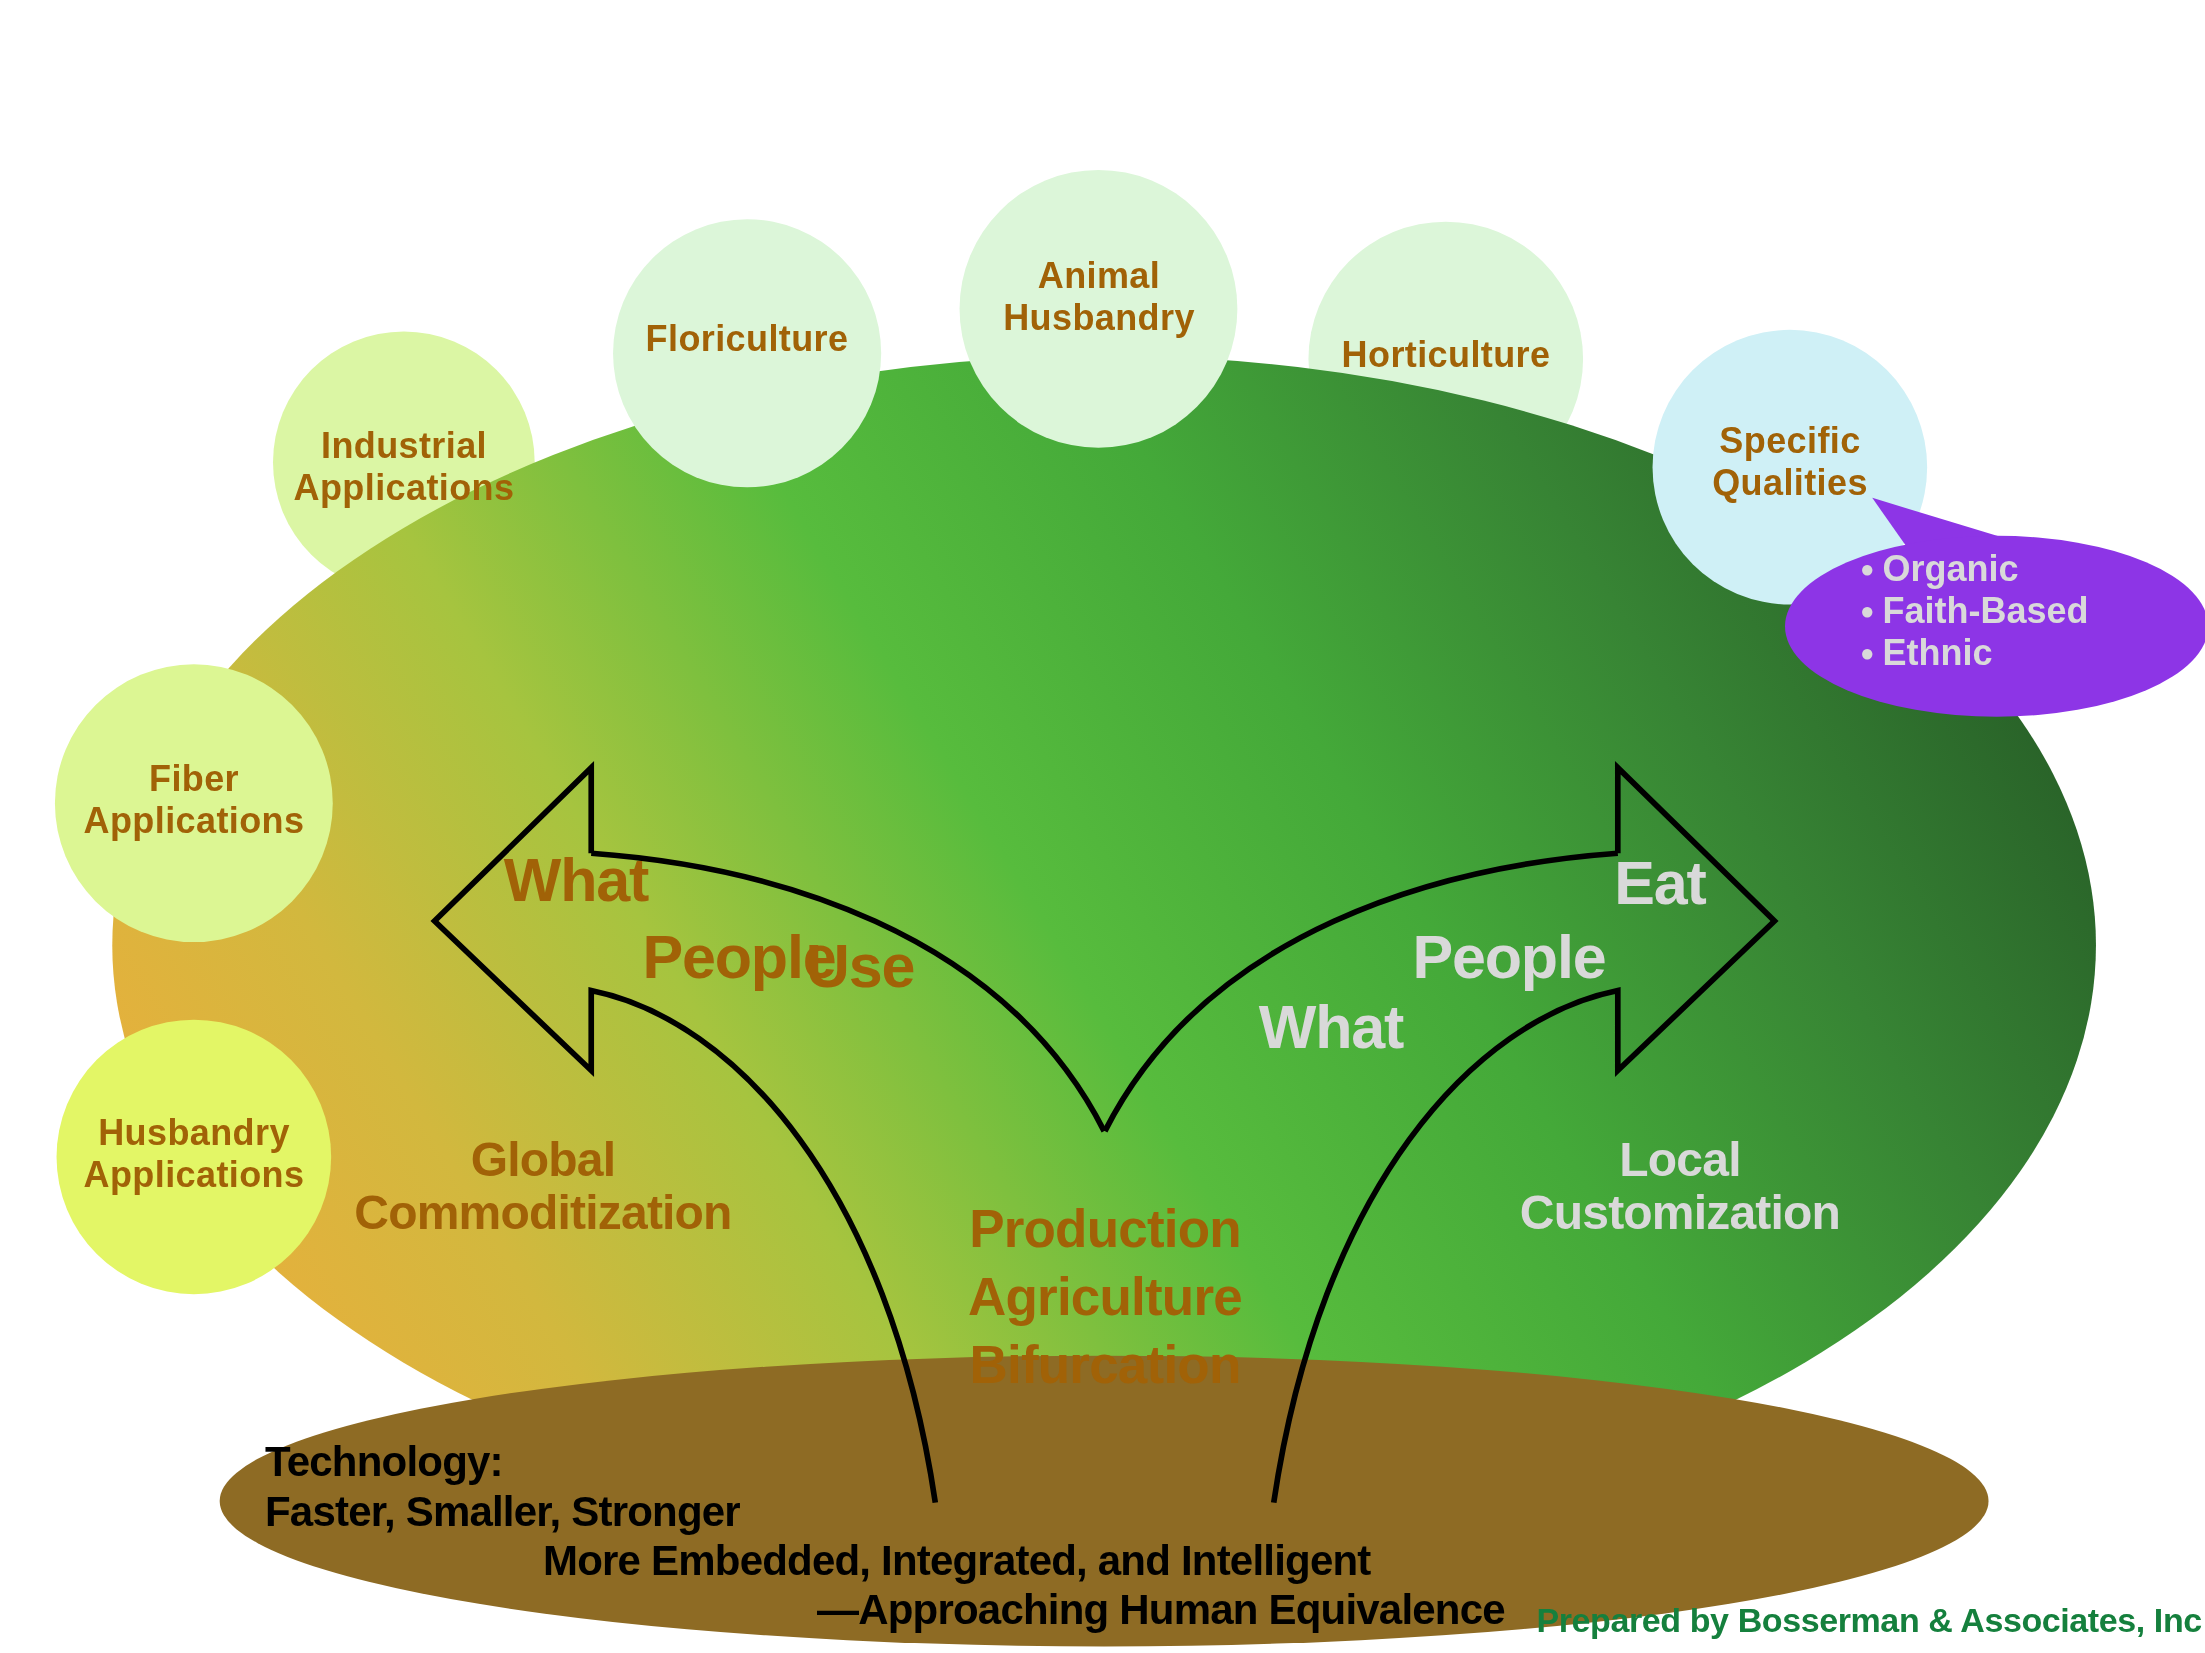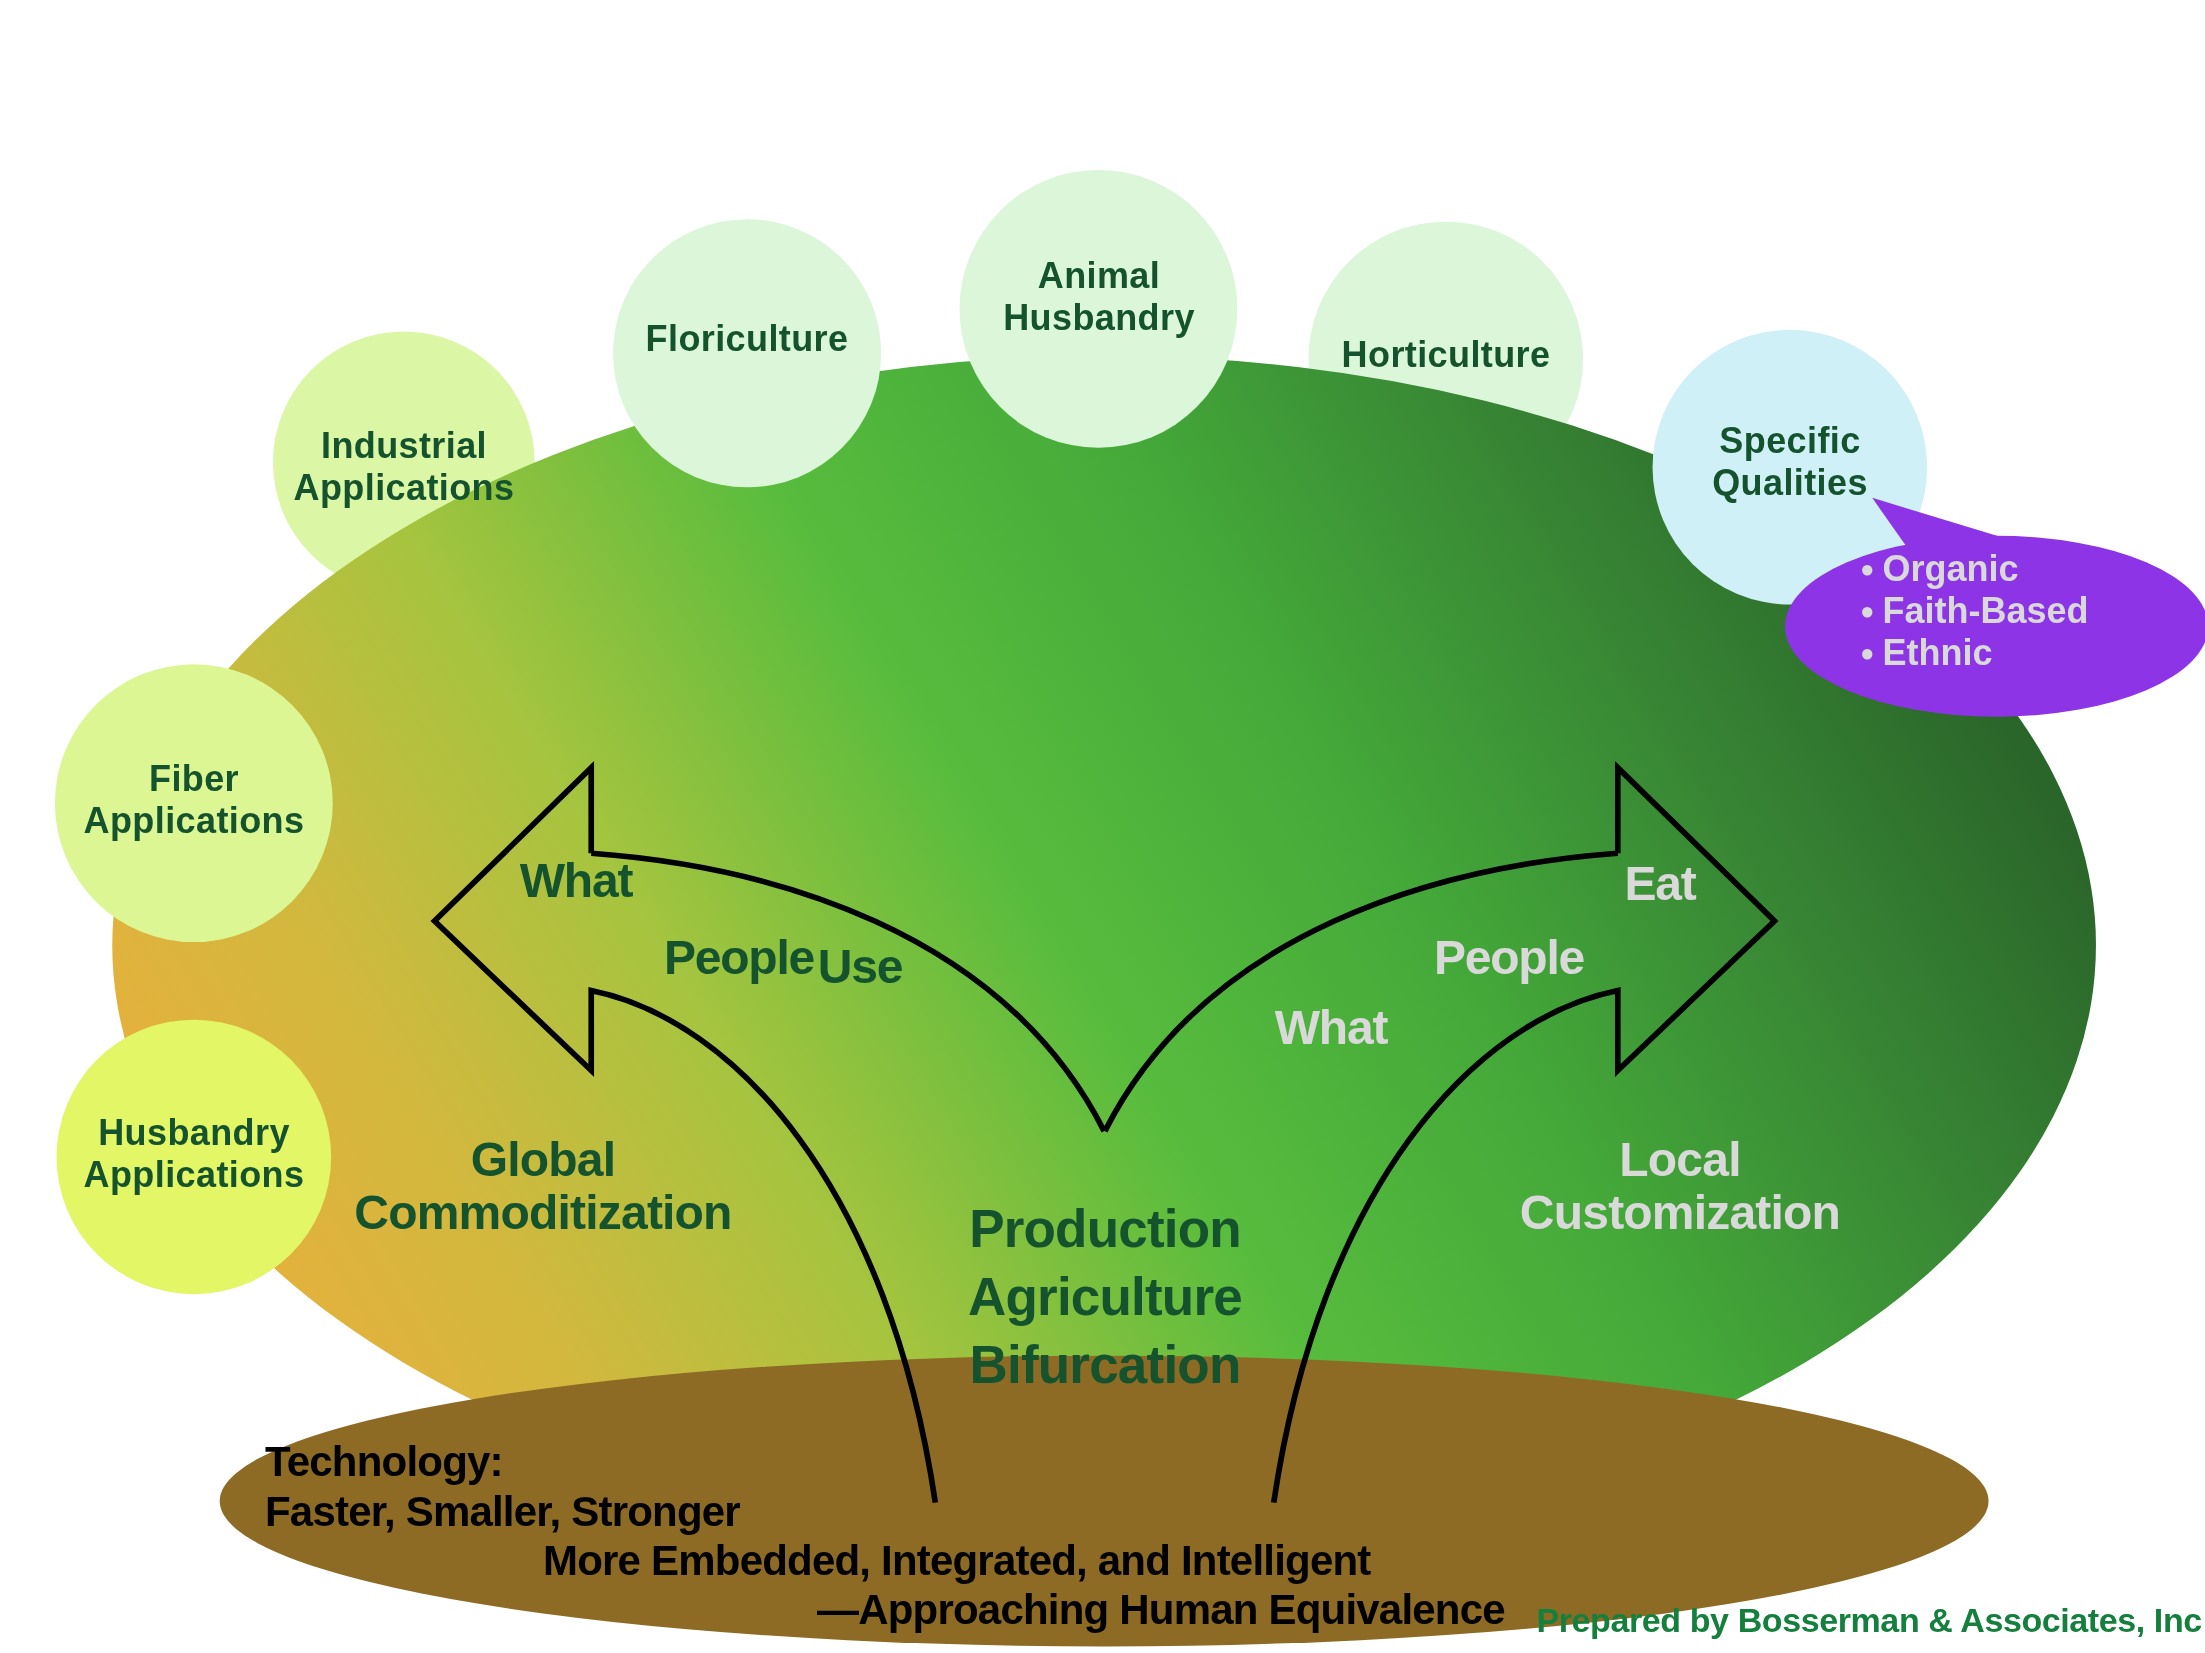--- a/index.html
+++ b/index.html
@@ -4,24 +4,24 @@
 <title>Diagram</title>
 <style>
   html,body{margin:0;padding:0;background:#fff;}
   #stage{
     position:relative;width:2205px;height:1654px;overflow:hidden;
     background:#fff;font-family:"Liberation Sans",sans-serif;font-weight:bold;
   }
   #bg{position:absolute;left:0;top:0;width:2205px;height:1654px;}
   .lbl{
     position:absolute;transform:translate(-50%,-50%);
-    text-align:center;white-space:nowrap;color:#14532d;
+    text-align:center;white-space:nowrap;color:#a16207;
   }
   .sat{font-size:36px;line-height:1.16;letter-spacing:0.4px;}
-  .arrow-word{font-size:48px;letter-spacing:-1.2px;}
+  .arrow-word{font-size:61px;letter-spacing:-1.2px;}
   .caption{font-size:48px;line-height:53px;letter-spacing:-0.8px;}
   .center-big{font-size:53px;line-height:68px;letter-spacing:-0.8px;}
   .light{color:#D9D9D9;}
   .tech{
     position:absolute;font-size:42px;letter-spacing:-0.8px;
     color:#000;white-space:nowrap;margin-top:24px;
   }
   #tech-0{left:265px;top:1414px}
   #tech-1{left:265px;top:1464px}
   #tech-2{left:543px;top:1513px}

